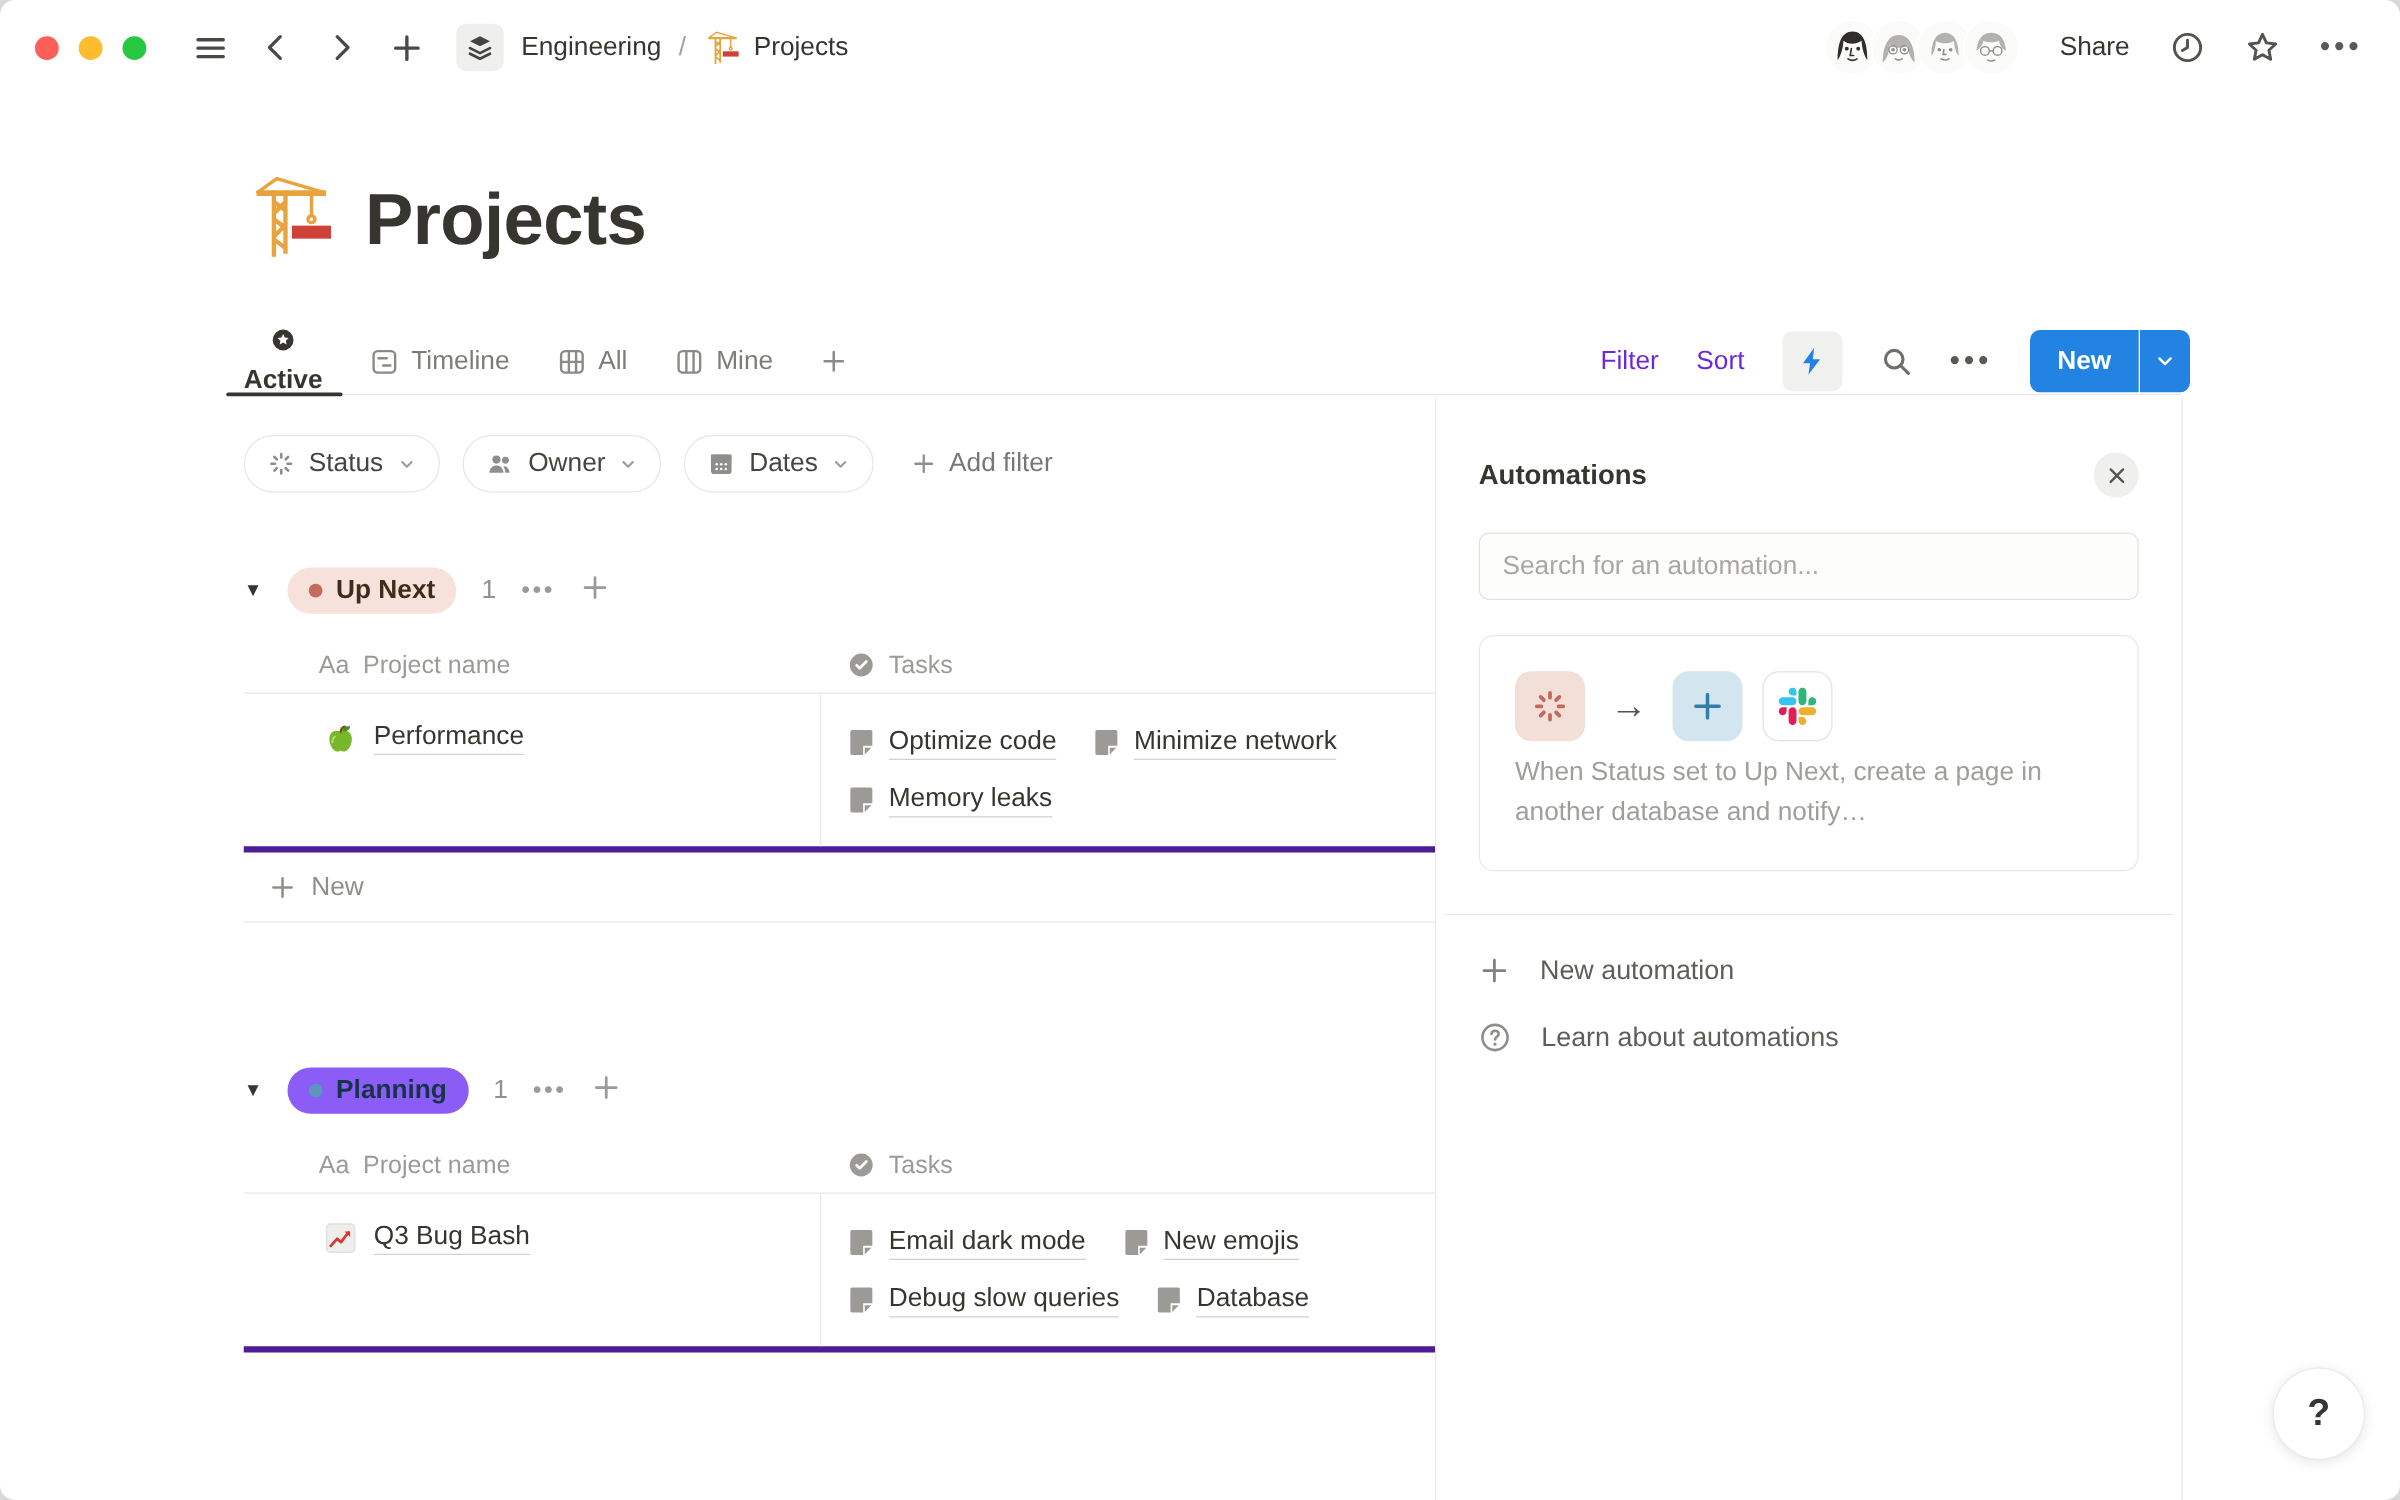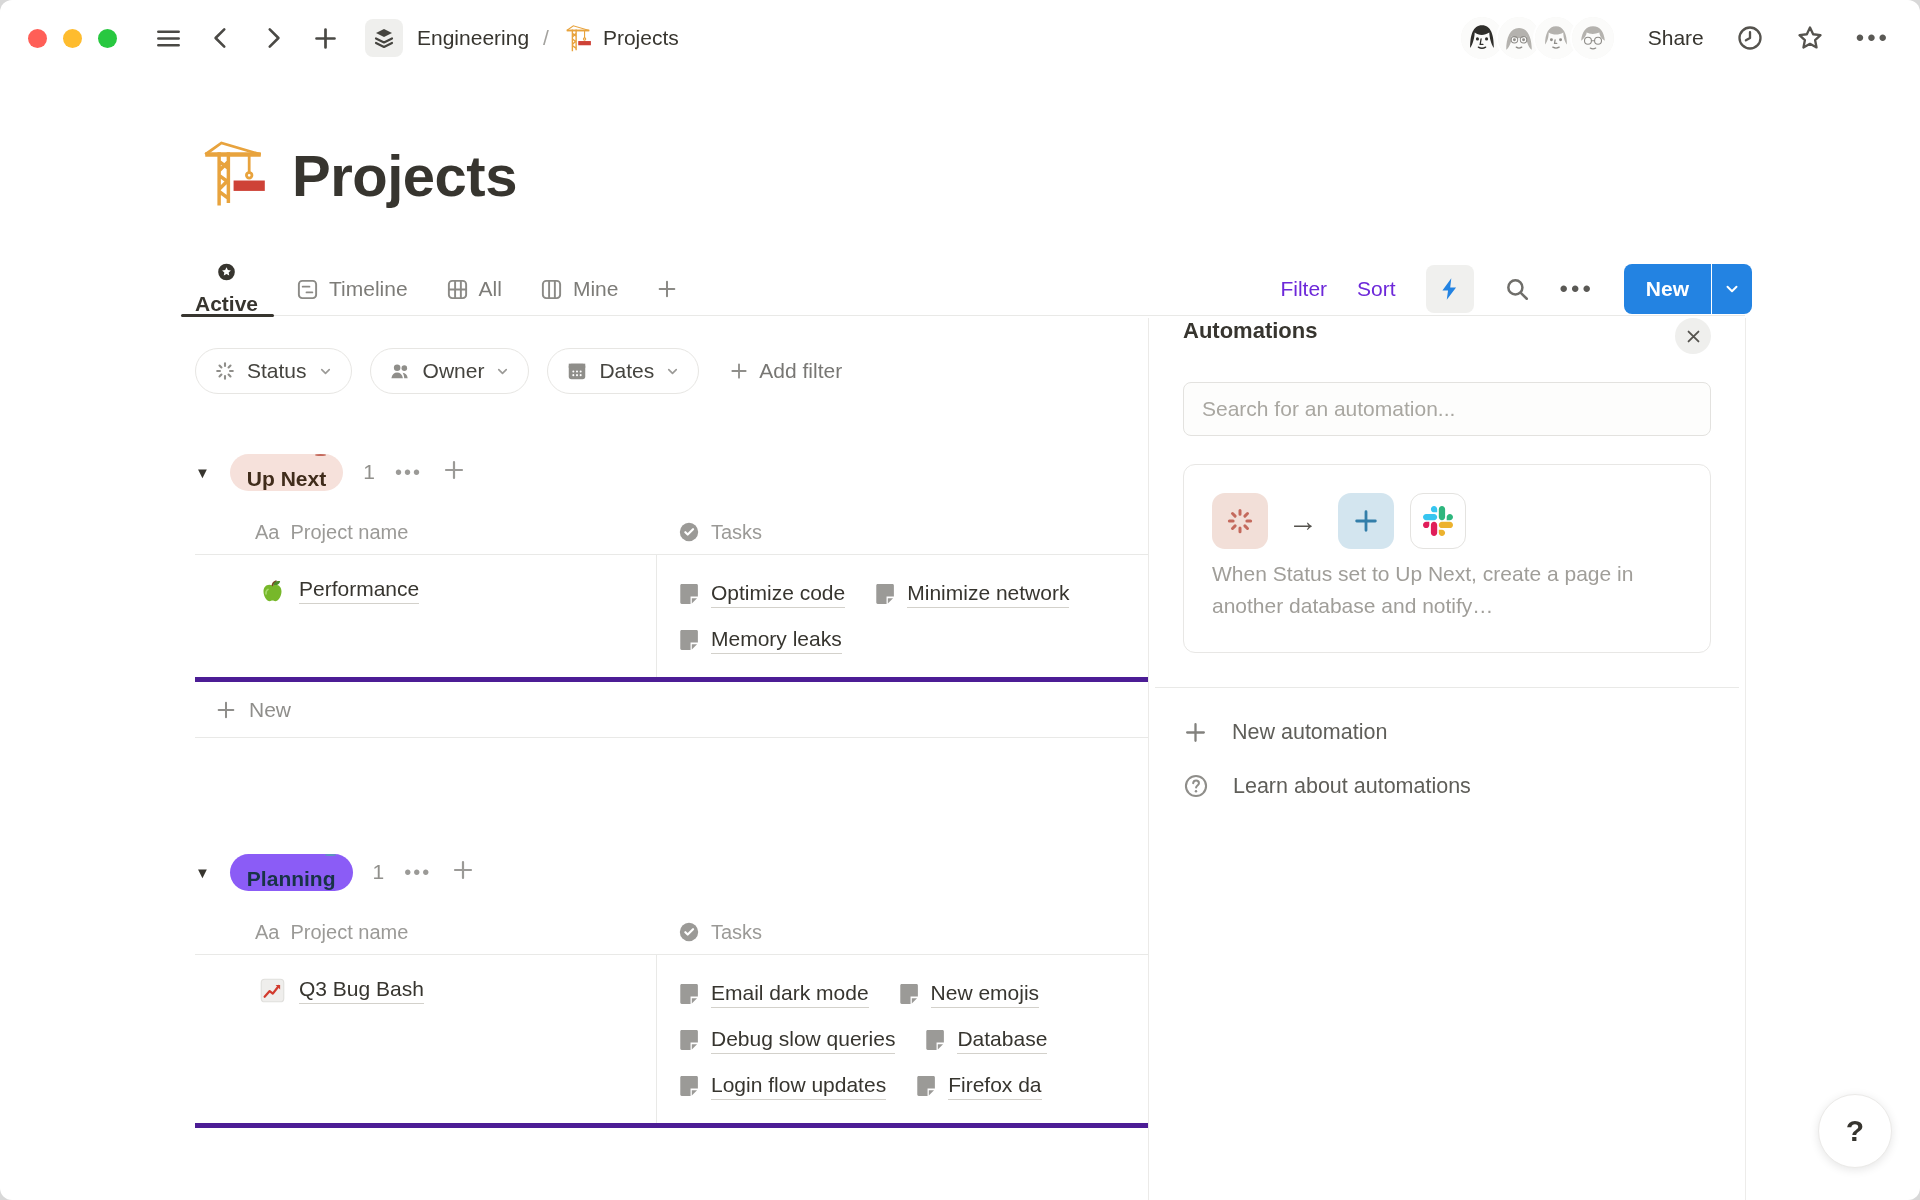--- a/index.html
+++ b/index.html
@@ -50,21 +50,21 @@
   
   .main-clip { position:absolute; left:0; top:318px; width:1148px; height:882px; overflow:hidden; }
   .section { margin-left:195px; width:953px; }
   .chips-row { display:flex; align-items:center; gap:18px; margin-top:30px; }
   .chip { display:flex; align-items:center; gap:11px; height:46px; padding:0 18px;
     border:1px solid #E7E6E3; border-radius:24px; background:#fff; cursor:pointer; }
   .chip .chip-label { font-size:21px; color:#45443F; }
   .add-filter { display:flex; align-items:center; gap:10px; color:#787774; font-size:21px; margin-left:12px; cursor:pointer; }
   .group-header { display:flex; align-items:center; gap:20px; margin-top:56px; height:44px; }
   .tri { font-size:15px; color:#37352F; cursor:pointer; }
-  .badge { display:flex; align-items:flex-end; gap:11px; height:37px; padding:0 17px; border-radius:19px; font-size:21px; font-weight:700; cursor:pointer;flex-direction:column; }
+  .badge { display:flex; align-items:center; gap:11px; height:37px; padding:0 17px; border-radius:19px; font-size:21px; font-weight:700; cursor:pointer; }
   .badge .dot { width:11px; height:11px; border-radius:50%; }
   .badge.upnext { background:#F6E1DB; color:#402C1B; }
   .badge.upnext .dot { background:#C4695C; }
   .badge.planning { background:#8b5cf6; color:#183347; }
   .badge.planning .dot { background:#5B97BD; }
   .g-count { font-size:21px; color:#91908C; }
   .g-dots { color:#9B9A97; font-size:20px; letter-spacing:2px; cursor:pointer; }
   .g-plus { color:#9B9A97; cursor:pointer; }
   .thead { display:flex; height:45px; align-items:center; border-bottom:1px solid #E9E9E7; margin-top:16px; }
   .th-name { width:461px; display:flex; align-items:center; gap:11px; padding-left:60px; color:#9B9A97; font-size:20px; }
@@ -76,21 +76,21 @@
   .proj-link { font-size:21px; font-weight:500; color:#37352F; border-bottom:1px solid #D3D1CB; padding-bottom:2px; cursor:pointer; white-space:nowrap; }
   .task-line { display:flex; align-items:center; gap:30px; height:46px; white-space:nowrap; }
   .task { display:flex; align-items:center; gap:11px; cursor:pointer; }
   .task span { font-size:21px; color:#37352F; border-bottom:1px solid #D3D1CB; padding-bottom:2px; }
   .newrow { display:flex; align-items:center; gap:12px; height:56px; color:#8F8E8B;
     font-size:21px; border-bottom:1px solid #E9E9E7; padding-left:20px; cursor:pointer; }
   .planning-gap { height:56px; }
   
   .panel { position:absolute; left:1148px; top:318px; width:598px; height:882px; background:#fff;
     border-left:1px solid #EBEAE8; border-right:1px solid #EDECEA; padding:0 34px; }
-  .panel-head { display:flex; align-items:flex-start; justify-content:space-between; }
+  .panel-head { display:flex; align-items:center; justify-content:space-between; margin-top:44px; }
   .panel-title { font-size:22px; font-weight:700; color:#37352F; }
   .close-btn { width:36px; height:36px; border-radius:50%; background:#EFEFED; display:flex;
     align-items:center; justify-content:center; cursor:pointer; }
   .search-box { margin-top:28px; }
   .search-box input { width:100%; height:54px; border:1px solid #E3E2DF; border-radius:8px;
     background:#FDFDFC; font-size:21px; color:#37352F; padding:12px 18px; outline:none;
     font-family:"Liberation Sans","DejaVu Sans",sans-serif; }
   .search-box input::placeholder { color:#A9A7A1; }
   .auto-card { margin-top:28px; border:1px solid #E8E7E5; border-radius:12px; padding:28px 28px 30px; cursor:pointer; }
   .card-icons { display:flex; align-items:center; gap:16px; }
@@ -485,36 +485,20 @@
               <span>Debug slow queries</span>
             </span>
             <span class="task">
               <svg width="21" height="22" viewBox="0 0 20 21">
                   <path d="M2.5 1h14.2c.7 0 1.3.6 1.3 1.3V13h-7v7H2.5c-.7 0-1.3-.6-1.3-1.3V2.3c0-.7.6-1.3 1.3-1.3z" fill="#9B9A97"></path>
                   <path d="M12.2 14.6h5l-5 5z" fill="#9B9A97"></path>
                 </svg>
               <span>Database</span>
             </span>
           </div>
-          <div class="task-line">
-            <span class="task">
-              <svg width="21" height="22" viewBox="0 0 20 21">
-                  <path d="M2.5 1h14.2c.7 0 1.3.6 1.3 1.3V13h-7v7H2.5c-.7 0-1.3-.6-1.3-1.3V2.3c0-.7.6-1.3 1.3-1.3z" fill="#9B9A97"></path>
-                  <path d="M12.2 14.6h5l-5 5z" fill="#9B9A97"></path>
-                </svg>
-              <span>Login flow updates</span>
-            </span>
-            <span class="task">
-              <svg width="21" height="22" viewBox="0 0 20 21">
-                  <path d="M2.5 1h14.2c.7 0 1.3.6 1.3 1.3V13h-7v7H2.5c-.7 0-1.3-.6-1.3-1.3V2.3c0-.7.6-1.3 1.3-1.3z" fill="#9B9A97"></path>
-                  <path d="M12.2 14.6h5l-5 5z" fill="#9B9A97"></path>
-                </svg>
-              <span>Firefox da</span>
-            </span>
-          </div>
         </div>
       </div>
 
     </div>
   </div>
 
   <div class="panel">
     <div class="panel-head">
       <span class="panel-title">Automations</span>
       <span class="close-btn">

